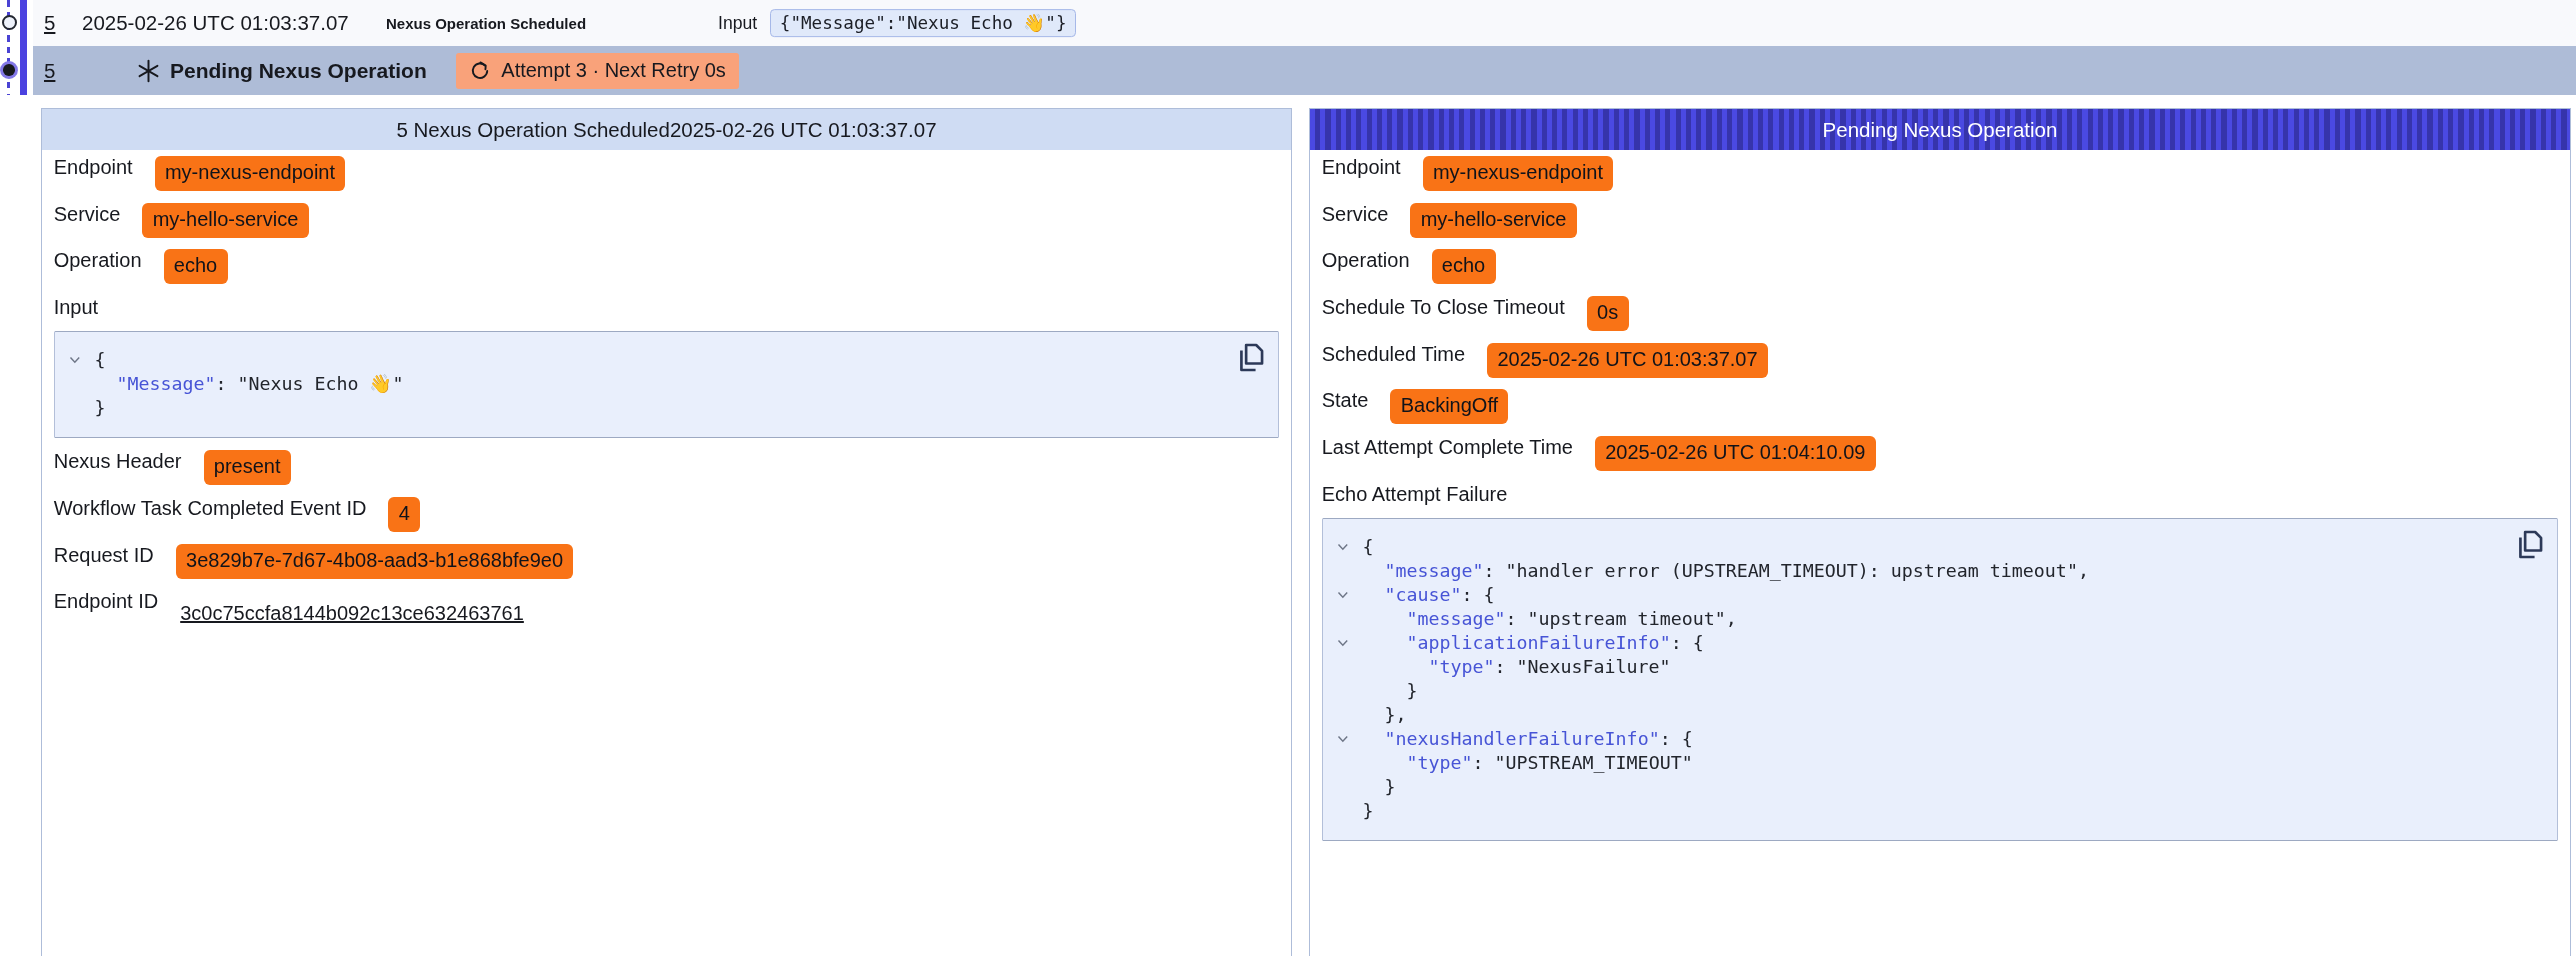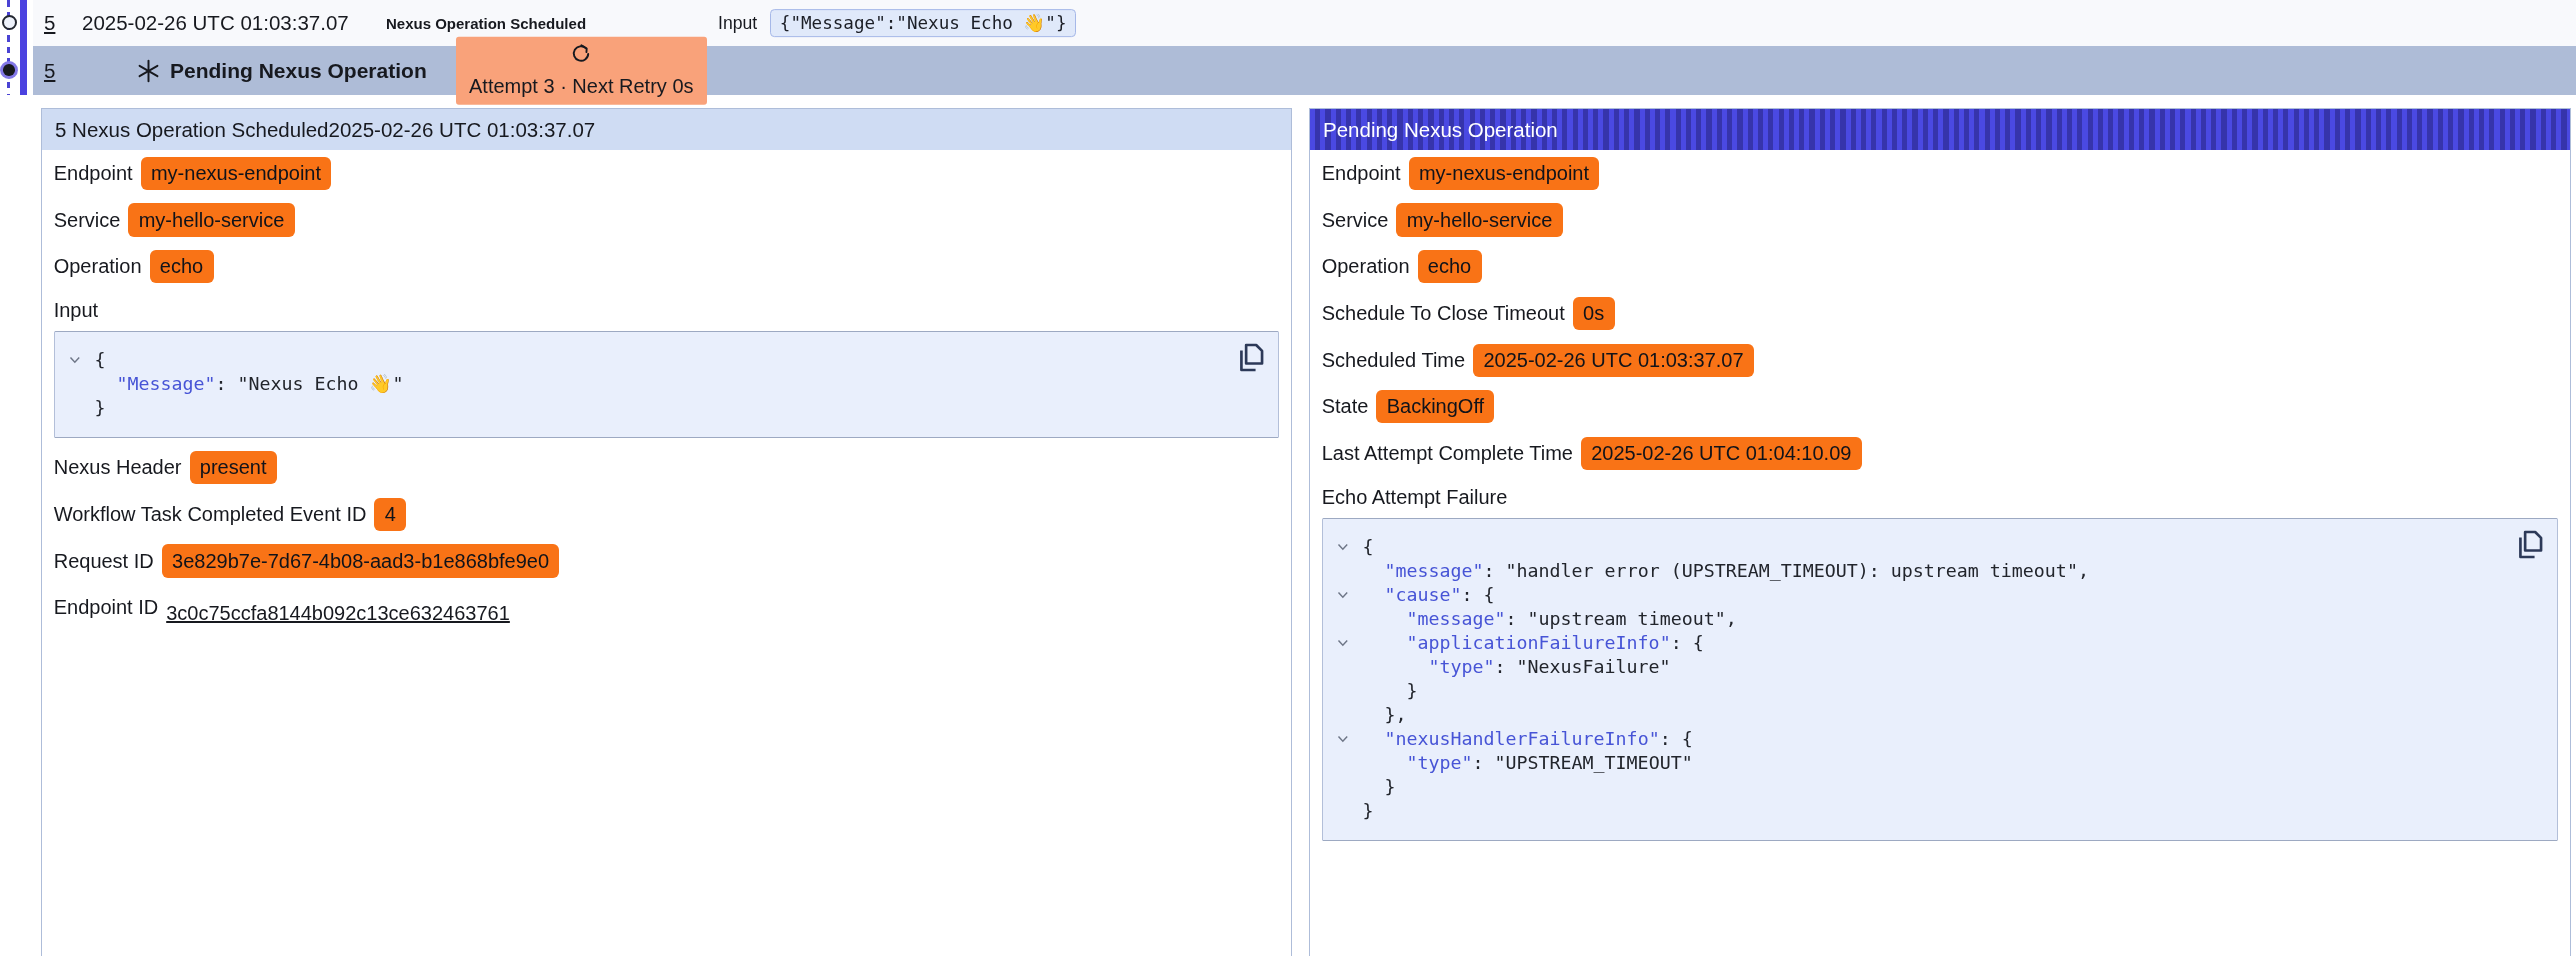--- a/index.html
+++ b/index.html
@@ -22,31 +22,31 @@
   .erow>*{position:absolute;top:50%;transform:translateY(-50%);white-space:nowrap;}
   .eid{left:11px;font-size:20.5px;text-decoration:underline;color:#17191f;}
   .etime{left:49px;font-size:20.5px;}
   .etitle1{left:353px;font-size:15px;font-weight:700;}
   .einput-label{left:685px;font-size:17.6px;}
   .echip{left:737px;font-family:"DejaVu Sans Mono",monospace;font-size:17.6px;background:#e0e9fa;
     border:1.5px solid #a6b8e8;border-radius:4.4px;padding:2.9px 8.8px;color:#1b1e26;}
   .east{left:103px;width:25px;height:25px;}
   .etitle2{left:137px;font-size:21px;font-weight:700;}
   .retry-badge{left:423px;background:#f9a27a;border-radius:2.9px;padding:6.6px 13px;font-size:20px;
-    display:flex;align-items:center;gap:10.3px;color:#17191f;flex-direction:column;}
+    display:flex;align-items:center;gap:10.3px;color:#17191f;}
   
   .panel{position:absolute;top:108px;height:879px;background:#ffffff;border:1.5px solid #aebdd9;box-sizing:border-box;}
   .panel-left{left:41px;width:1251px;}
   .panel-right{left:1309px;width:1262px;}
-  .phead{height:41px;display:flex;align-items:center;justify-content:flex-start;
+  .phead{height:41px;display:flex;align-items:center;justify-content:center;
     padding:0 13px;font-size:20.5px;box-sizing:border-box;}
   .phead-left{background:#cfdcf3;color:#17191f;}
   .phead-right{background:repeating-linear-gradient(90deg,#4a49e2 0 5.1px,#3634ab 5.1px 10.3px);color:#ffffff;}
   .pbody{padding:5.9px 11.7px 17.6px 11.7px;}
-  .field{display:flex;align-items:center;gap:8px;height:35px;margin-bottom:11.7px;font-size:20px;white-space:nowrap;}
+  .field{display:flex;gap:22px;height:35px;margin-bottom:11.7px;font-size:20px;white-space:nowrap;}
   .field.label-only{height:29px;margin-bottom:5.9px;}
   .flabel{color:#17191f;}
   .fbadge{background:#f97316;border-radius:5.9px;padding:5.1px 10.3px;color:#10131a;}
   .flink{color:#17191f;text-decoration:underline;cursor:pointer;margin-top:12px;}
   
   .code-wrap{position:relative;background:#e9effc;border:1.5px solid #b3bfd9;border-top-color:#9da9c2;
     border-bottom-color:#9da9c2;border-radius:1.5px;padding:16px 51px 17.6px 8.8px;margin:0 0 11.7px 0;
     font-family:"DejaVu Sans Mono",monospace;font-size:18.3px;color:#22252c;}
   .code-line{display:flex;align-items:center;height:24px;white-space:pre;}
   .gutter{width:31px;flex:0 0 31px;display:flex;align-items:center;padding-left:5.9px;box-sizing:border-box;}

